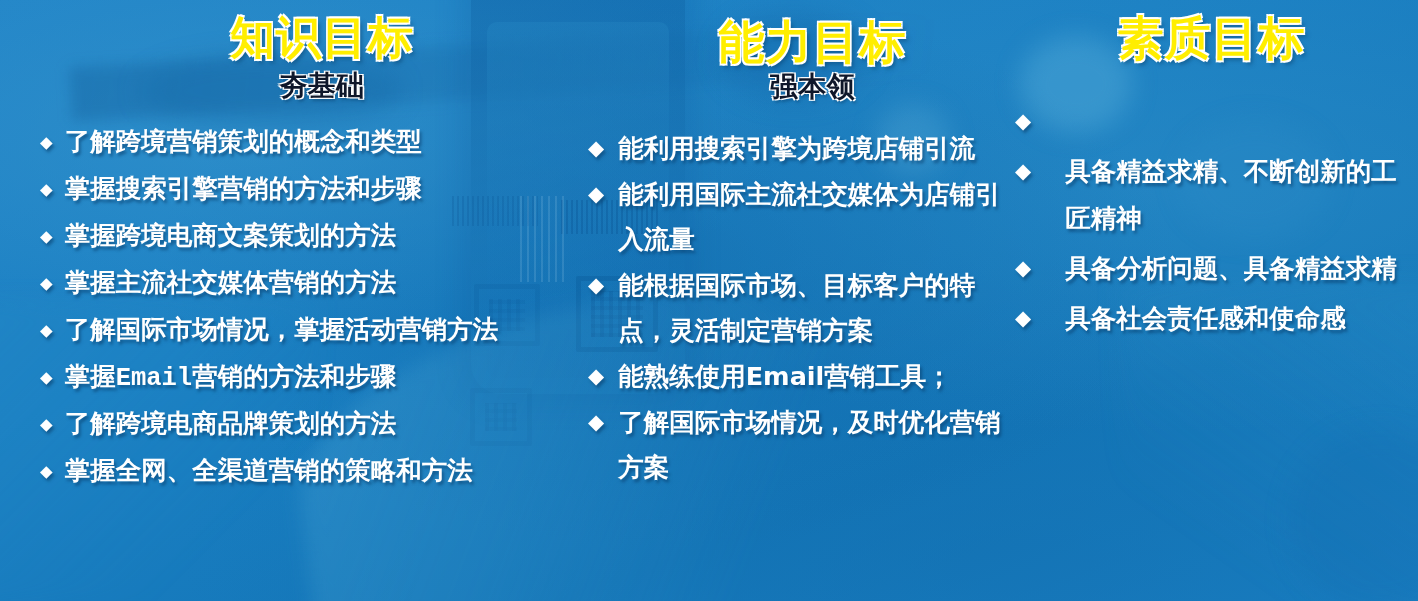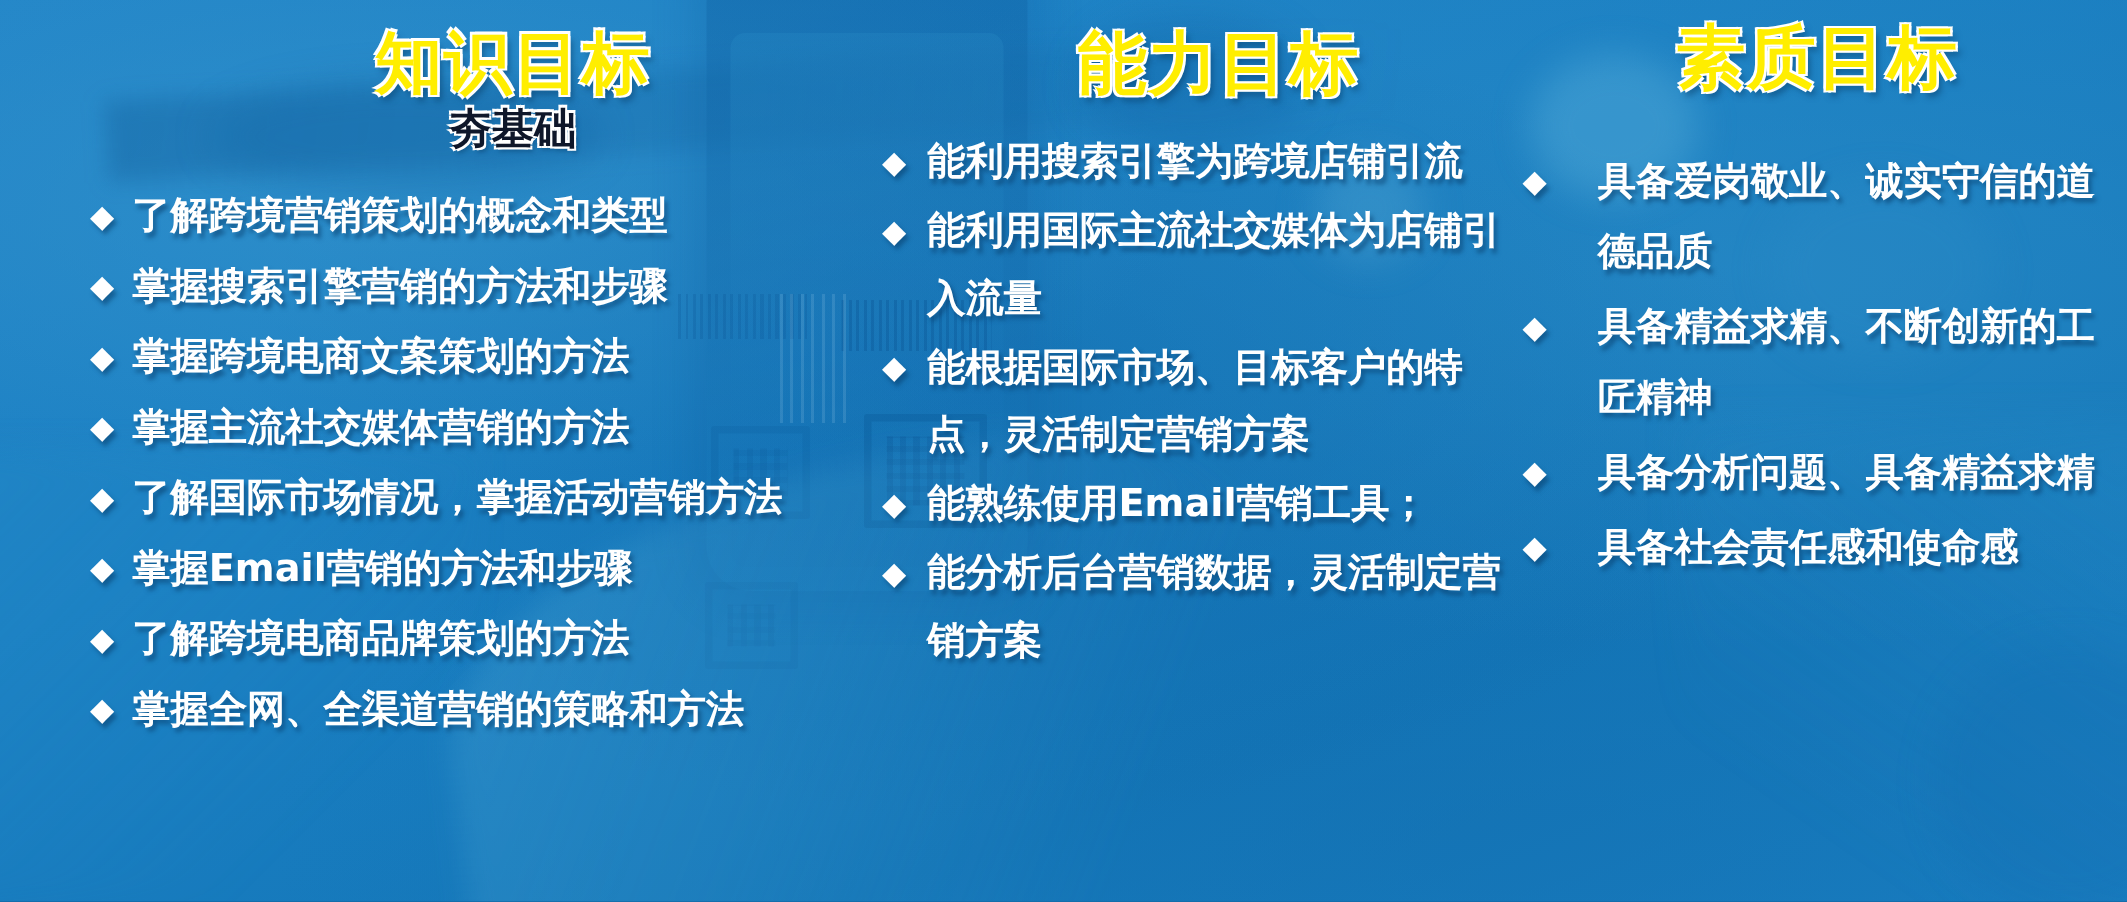--- a/index.html
+++ b/index.html
@@ -130,21 +130,21 @@
   
   .content {
     position: absolute;
     inset: 0;
   }
   .column {
     position: absolute;
     top: 0;
     bottom: 0;
   }
-  .col-1 { left: 44px;   width: 560px; }
+  .col-1 { left: 24px;   width: 560px; font-family: Liberation Mono, monospace; }
   .col-2 { left: 580px;  width: 435px; }
   .col-3 { left: 1005px; width: 413px; }
 
   .heading-block {
     text-align: center;
     padding-top: 18px;
   }
   .col-3 .heading-block { padding-top: 14px; }
 
   .heading-main {
@@ -279,53 +279,53 @@
         <li class="bullet-item">
           <span class="bullet-mark">◆</span>
           <span class="bullet-text">掌握全网、全渠道营销的策略和方法</span>
         </li>
       </ul>
     </div>
 
     <div class="column col-2">
       <div class="heading-block">
         <div class="heading-main">能力目标</div>
+        <div class="heading-sub">强本领</div>
       </div>
       <ul class="bullet-list">
         <li class="bullet-item">
           <span class="bullet-mark">◆</span>
           <span class="bullet-text">能利用搜索引擎为跨境店铺引流</span>
         </li>
         <li class="bullet-item">
           <span class="bullet-mark">◆</span>
           <span class="bullet-text">能利用国际主流社交媒体为店铺引入流量</span>
         </li>
         <li class="bullet-item">
           <span class="bullet-mark">◆</span>
           <span class="bullet-text">能根据国际市场、目标客户的特点，灵活制定营销方案</span>
         </li>
         <li class="bullet-item">
           <span class="bullet-mark">◆</span>
           <span class="bullet-text">能熟练使用Email营销工具；</span>
         </li>
         <li class="bullet-item">
           <span class="bullet-mark">◆</span>
-          <span class="bullet-text">能分析后台营销数据，灵活制定营销方案</span>
+          <span class="bullet-text">了解国际市场情况，及时优化营销方案</span>
         </li>
       </ul>
     </div>
 
     <div class="column col-3">
       <div class="heading-block">
         <div class="heading-main">素质目标</div>
       </div>
       <ul class="bullet-list">
         <li class="bullet-item">
           <span class="bullet-mark">◆</span>
-          <span class="bullet-text">具备爱岗敬业、诚实守信的道德品质</span>
         </li>
         <li class="bullet-item">
           <span class="bullet-mark">◆</span>
           <span class="bullet-text">具备精益求精、不断创新的工匠精神</span>
         </li>
         <li class="bullet-item">
           <span class="bullet-mark">◆</span>
           <span class="bullet-text">具备分析问题、具备精益求精</span>
         </li>
         <li class="bullet-item">

